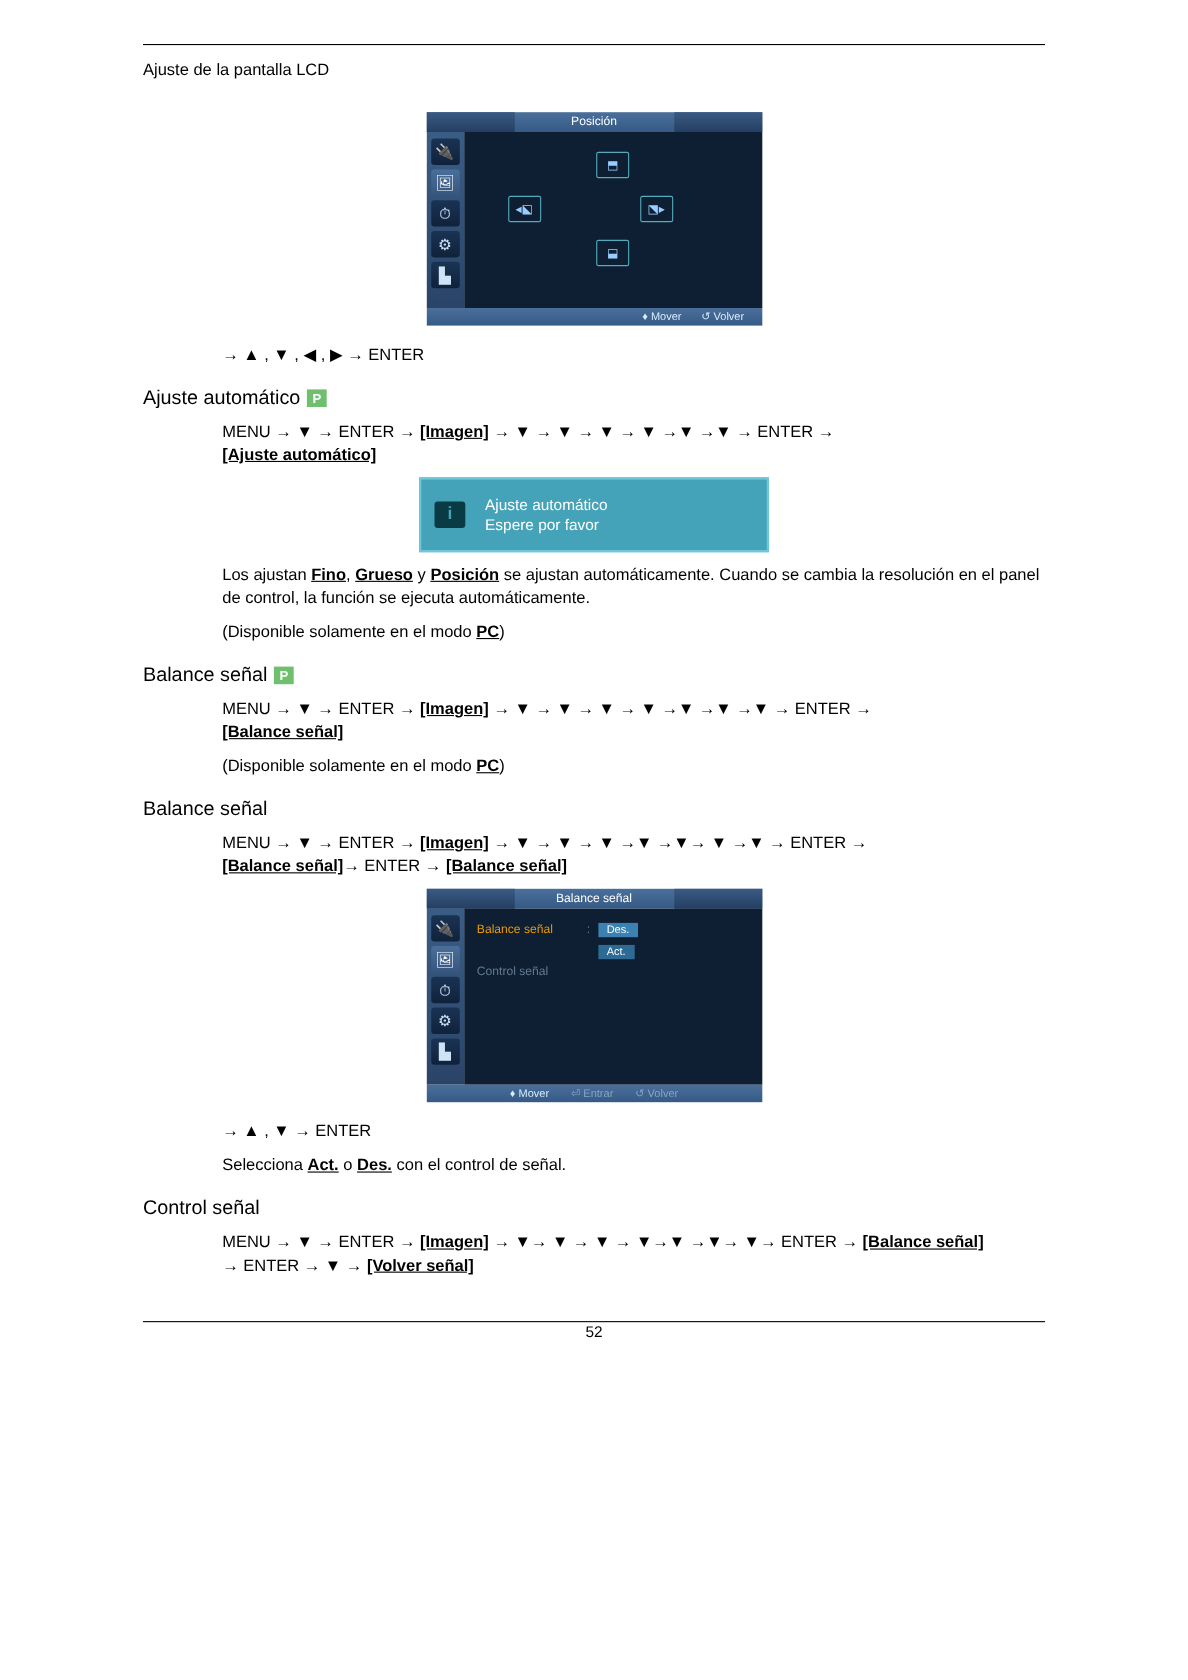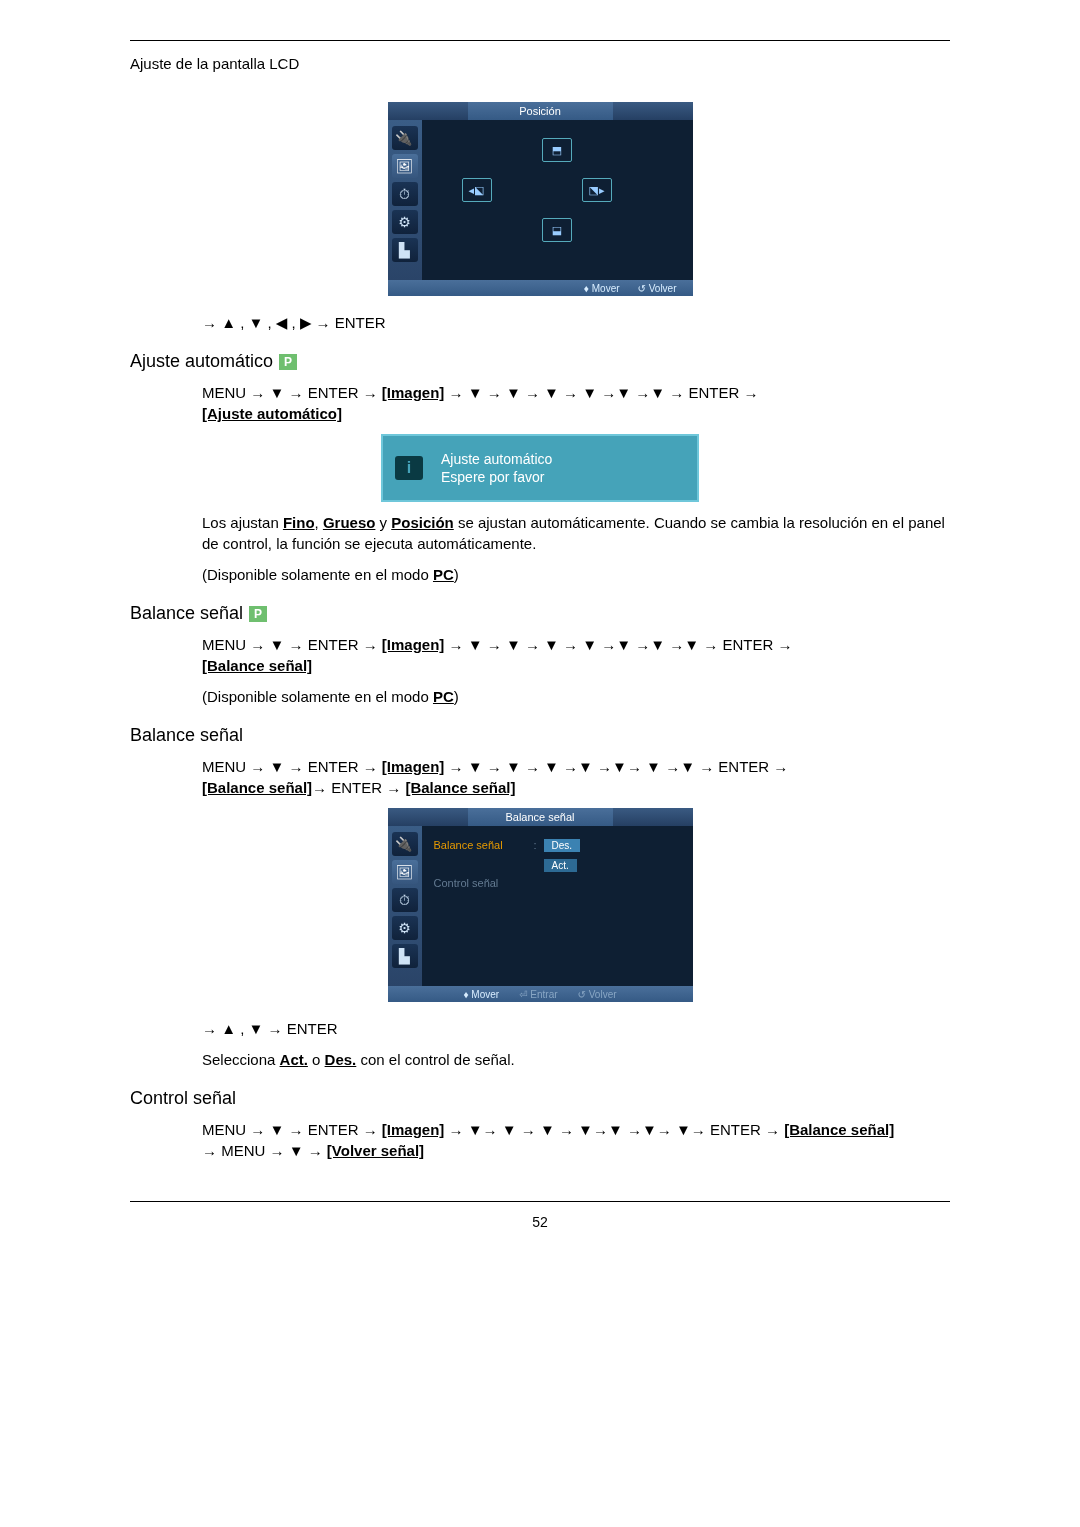--- a/index.html
+++ b/index.html
@@ -50,21 +50,20 @@
     justify-content: center;
   }
   p {
     margin: 10px 0;
     line-height: 1.4;
   }
   .bold { font-weight: bold; text-decoration: underline; }
   .pagenum {
     text-align: center;
     font-size: 14px;
-    margin-top: 12px;
   }
 
   
   .osd-wrap {
     width: 305px;
     margin: 0 auto 16px auto;
   }
   .osd-titlebar {
     height: 18px;
     background: linear-gradient(#4a6f9a, #355a85);
@@ -330,18 +329,18 @@
   <p class="indent">→ ▲ , ▼ → ENTER</p>
   <p class="indent">
     <span>Selecciona </span><span class="bold">Act.</span><span> o </span><span class="bold">Des.</span><span> con el control de señal.</span>
   </p>
 
   <div class="section-heading">
     <span>Control señal</span>
   </div>
   <p class="indent">
     <span>MENU → ▼ → ENTER → </span><span class="bold">[Imagen]</span><span> → ▼→ ▼ → ▼ → ▼→▼ →▼→ ▼→ ENTER → </span><span class="bold">[Balance señal]</span><br>
-    <span> → MENU → ▼ → </span><span class="bold">[Volver señal]</span>
+    <span> → ENTER → ▼ → </span><span class="bold">[Volver señal]</span>
   </p>
 
   <div class="rule-bottom"></div>
   <div class="pagenum">52</div>
 </div>
 
 </body></html>

